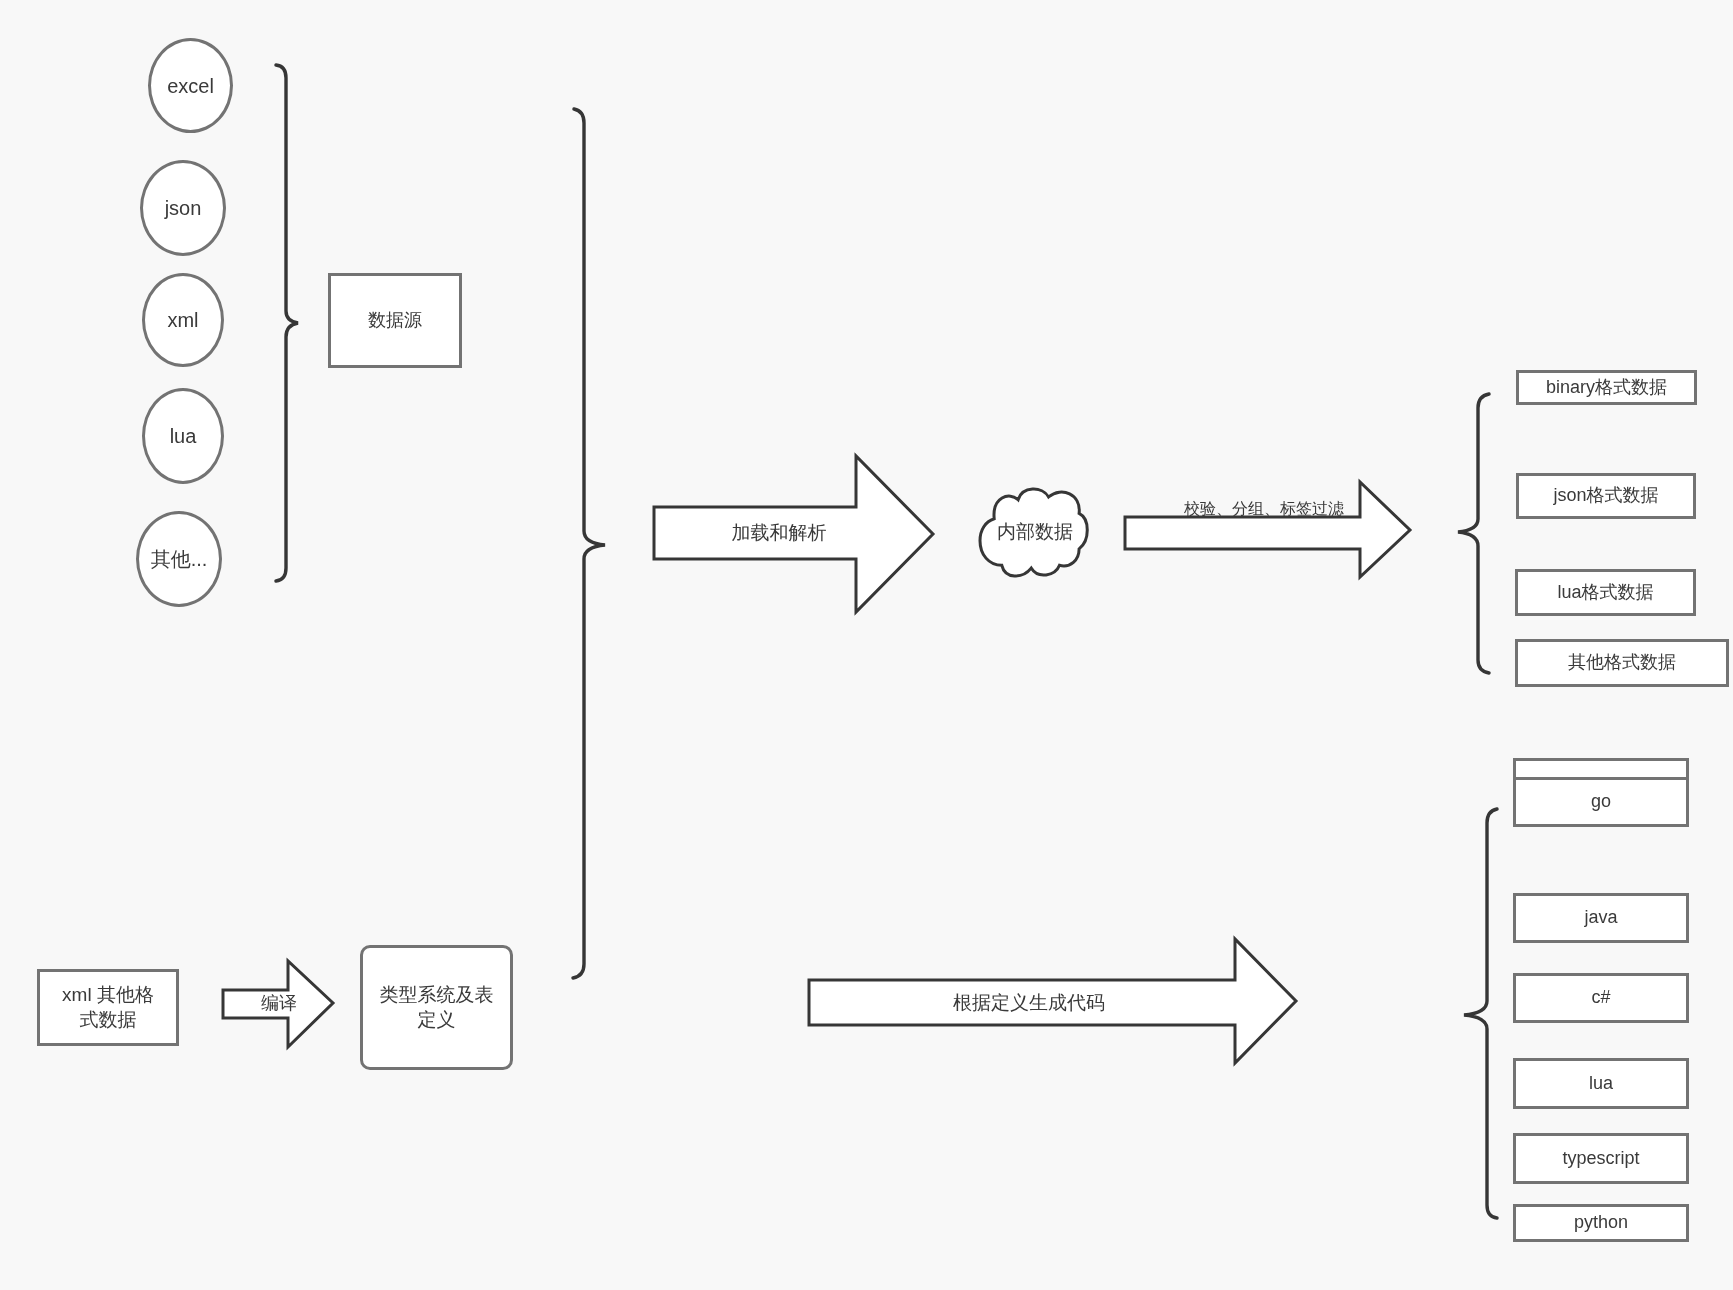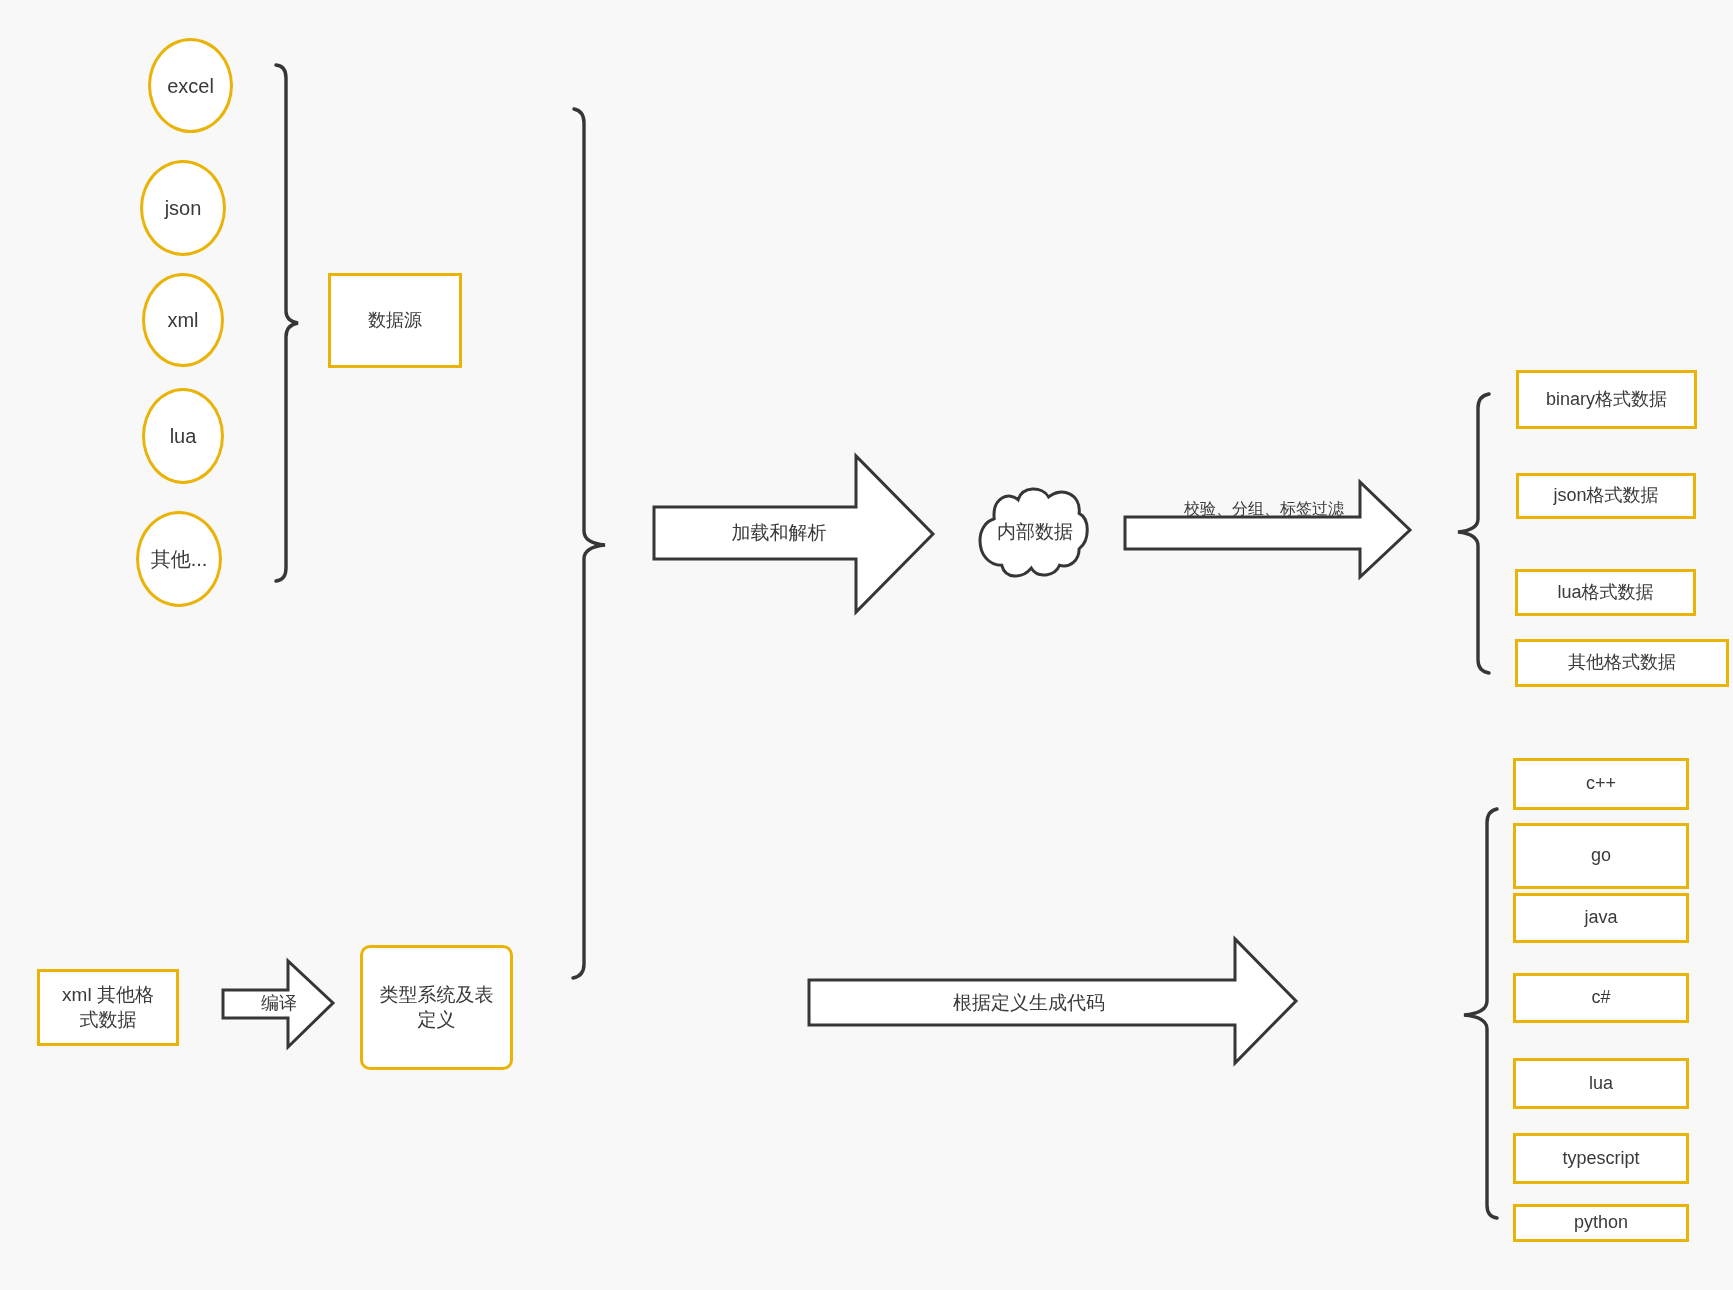--- a/index.html
+++ b/index.html
@@ -16,21 +16,21 @@
     overflow:hidden;
   }
   .layer{position:absolute;left:0;top:0;width:1733px;height:1290px;}
   .node{
     position:absolute;
     display:flex;
     align-items:center;
     justify-content:center;
     text-align:center;
     background:#ffffff;
-    border:3px solid #eab308;
+    border:3px solid #737373;
     box-sizing:border-box;
     font-size:19px;
     line-height:1.3;
   }
   .ellipse{border-radius:50%;font-size:20px;}
   .rounded{border-radius:10px;}
   .thin{border-width:3px;}
   .lbl{
     position:absolute;
     display:flex;
@@ -102,37 +102,37 @@
     <span>数据源</span>
   </div>
 
   <div class="lbl" style="left:654px;top:507px;width:250px;height:52px">加载和解析</div>
   <div class="lbl" style="left:1125px;top:493px;width:278px;height:32px;font-size:16px">校验、分组、标签过滤</div>
   <div class="lbl" style="left:223px;top:988px;width:112px;height:30px;font-size:18px">编译</div>
   <div class="lbl" style="left:809px;top:980px;width:440px;height:45px">根据定义生成代码</div>
 
   <div class="lbl" style="left:980px;top:486px;width:110px;height:92px">内部数据</div>
 
-  <div class="node thin" style="left:1516px;top:370px;width:181px;height:59px;font-size:18px">
+  <div class="node thin" style="left:1516px;top:370px;width:181px;height:35px;font-size:18px">
     <span>binary格式数据</span>
   </div>
   <div class="node thin" style="left:1516px;top:473px;width:180px;height:46px;font-size:18px">
     <span>json格式数据</span>
   </div>
   <div class="node thin" style="left:1515px;top:569px;width:181px;height:47px;font-size:18px">
     <span>lua格式数据</span>
   </div>
   <div class="node thin" style="left:1515px;top:639px;width:214px;height:48px;font-size:18px">
     <span>其他格式数据</span>
   </div>
 
   <div class="node thin" style="left:1513px;top:758px;width:176px;height:52px;font-size:18px">
     <span>c++</span>
   </div>
-  <div class="node thin" style="left:1513px;top:823px;width:176px;height:66px;font-size:18px">
+  <div class="node thin" style="left:1513px;top:777px;width:176px;height:50px;font-size:18px">
     <span>go</span>
   </div>
   <div class="node thin" style="left:1513px;top:893px;width:176px;height:50px;font-size:18px">
     <span>java</span>
   </div>
   <div class="node thin" style="left:1513px;top:973px;width:176px;height:50px;font-size:18px">
     <span>c#</span>
   </div>
   <div class="node thin" style="left:1513px;top:1058px;width:176px;height:51px;font-size:18px">
     <span>lua</span>

